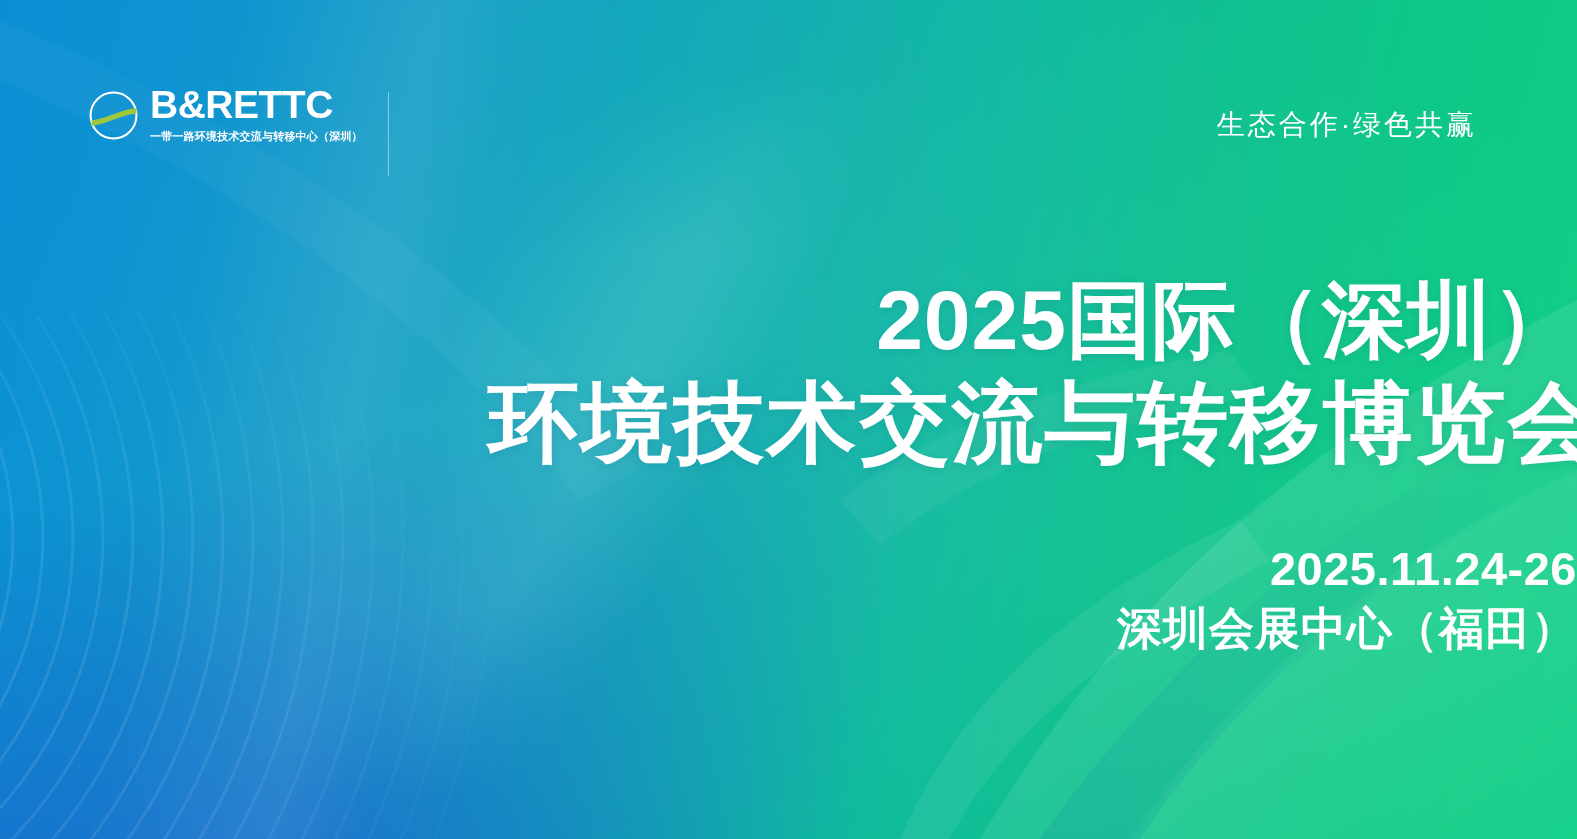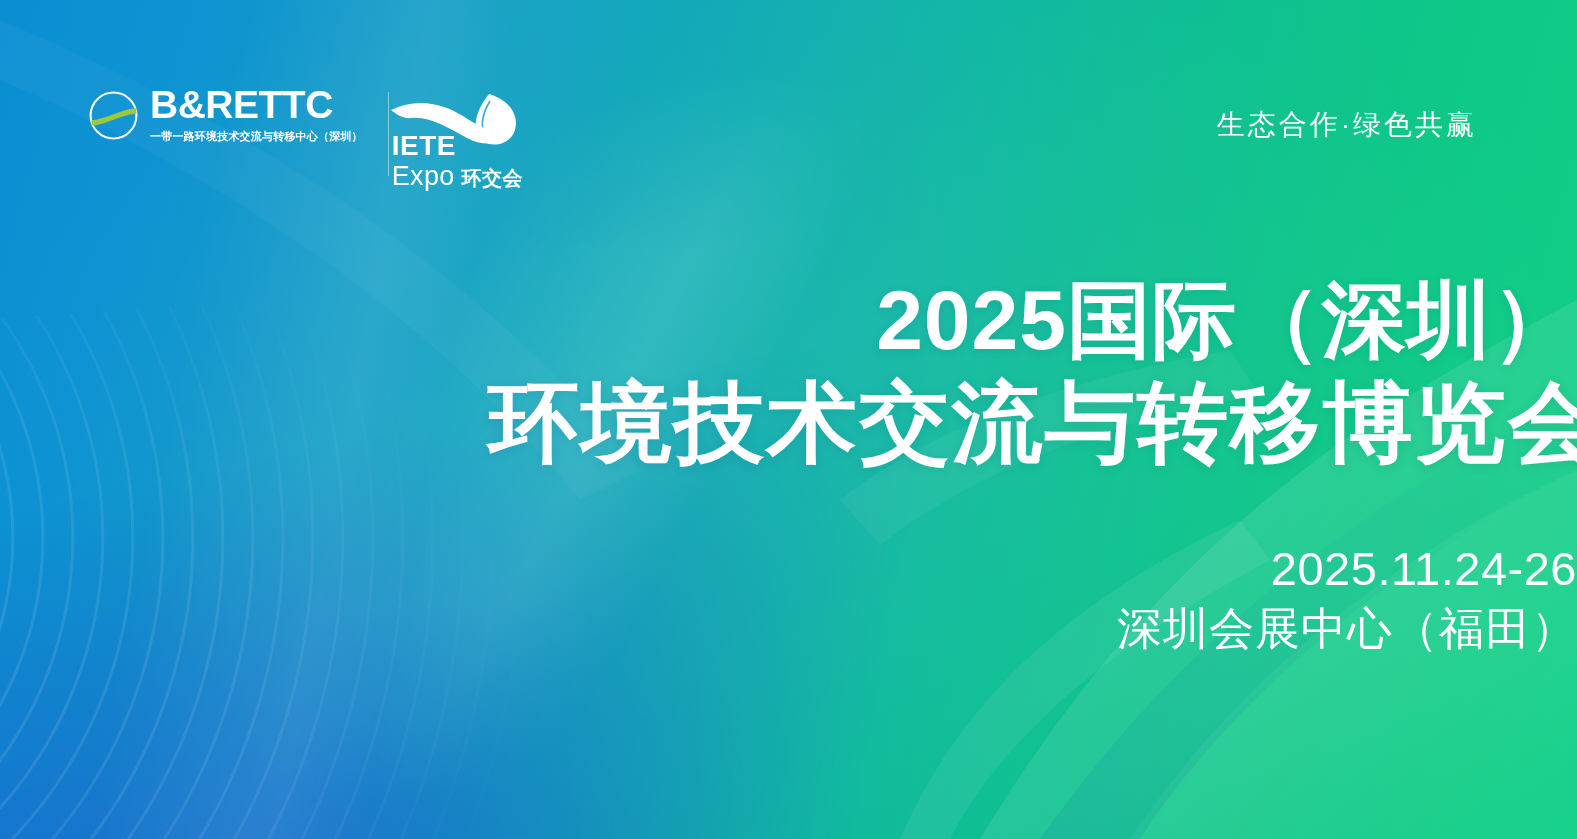--- a/index.html
+++ b/index.html
@@ -248,21 +248,21 @@
     font-size: 30px;
     font-weight: 400;
     letter-spacing: 0.2px;
     margin-top: 25px;
     white-space: nowrap;
   }
 
   .when-where {
     margin-top: 74px;
     color: #ffffff;
-    font-weight: 400;
+    font-weight: 700;
     padding-left: 36px;
   }
   .date {
     font-size: 47px;
     letter-spacing: 0.5px;
     line-height: 1.18;
   }
   .venue {
     font-size: 45px;
     letter-spacing: 1px;
@@ -315,34 +315,20 @@
         <svg class="globe" viewBox="0 0 60 60" aria-hidden="true">
           <circle cx="30" cy="30" r="25" fill="none" stroke="#ffffff" stroke-width="2.2"></circle>
           <path d="M6,35 C18,35 42,22 55,22 L55,28 C42,28 18,41 6,41 Z" fill="#9ec83c"></path>
         </svg>
         <div class="brettc-text">
           <div class="brettc-word">B&amp;RETTC</div>
           <div class="brettc-cn">一带一路环境技术交流与转移中心（深圳）</div>
         </div>
       </div>
 
-      <div class="iete">
-        <svg class="mark" viewBox="0 0 158 64" aria-hidden="true">
-          <path d="M100,4 C121,10 130,26 126,40 C122,53 106,58 95,52 C84,46 82,26 100,4 Z" fill="#ffffff"></path>
-          <path d="M101,11 C93,24 91,37 97,48" fill="none" stroke="#13a0c8" stroke-width="1.6" opacity="0.85"></path>
-          <path d="M2,20 C26,8 52,12 74,26 C92,38 108,46 124,41 C116,54 96,58 78,48 C58,37 40,26 22,28 C14,29 7,24 2,20 Z" fill="#ffffff"></path>
-        </svg>
-        <div class="iete-words">
-          <div class="iete-line1">IETE</div>
-          <div class="iete-line2">
-            <span class="iete-expo">Expo</span>
-            <span class="iete-cn">环交会</span>
-          </div>
-        </div>
-      </div>
 
     </div>
 
     <div class="slogan">生态合作·绿色共赢</div>
   </div>
 
   <div class="main">
     <div class="title-1">2025国际（深圳）</div>
     <div class="title-2">环境技术交流与转移博览会</div>
 

